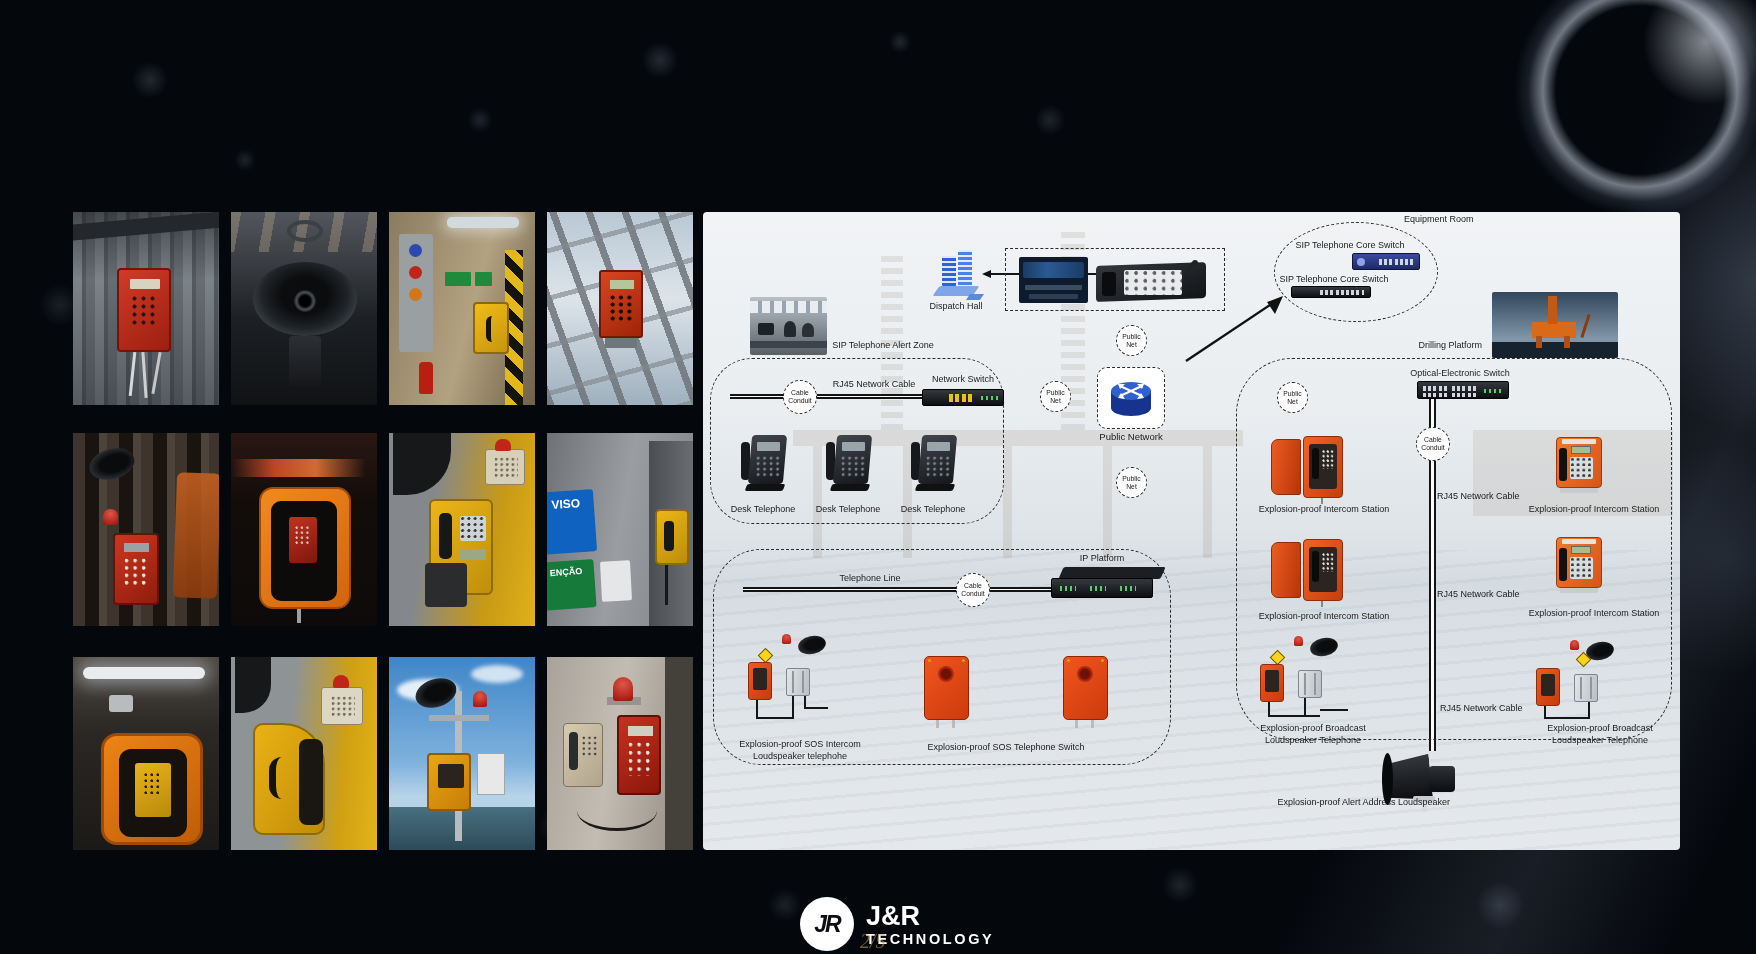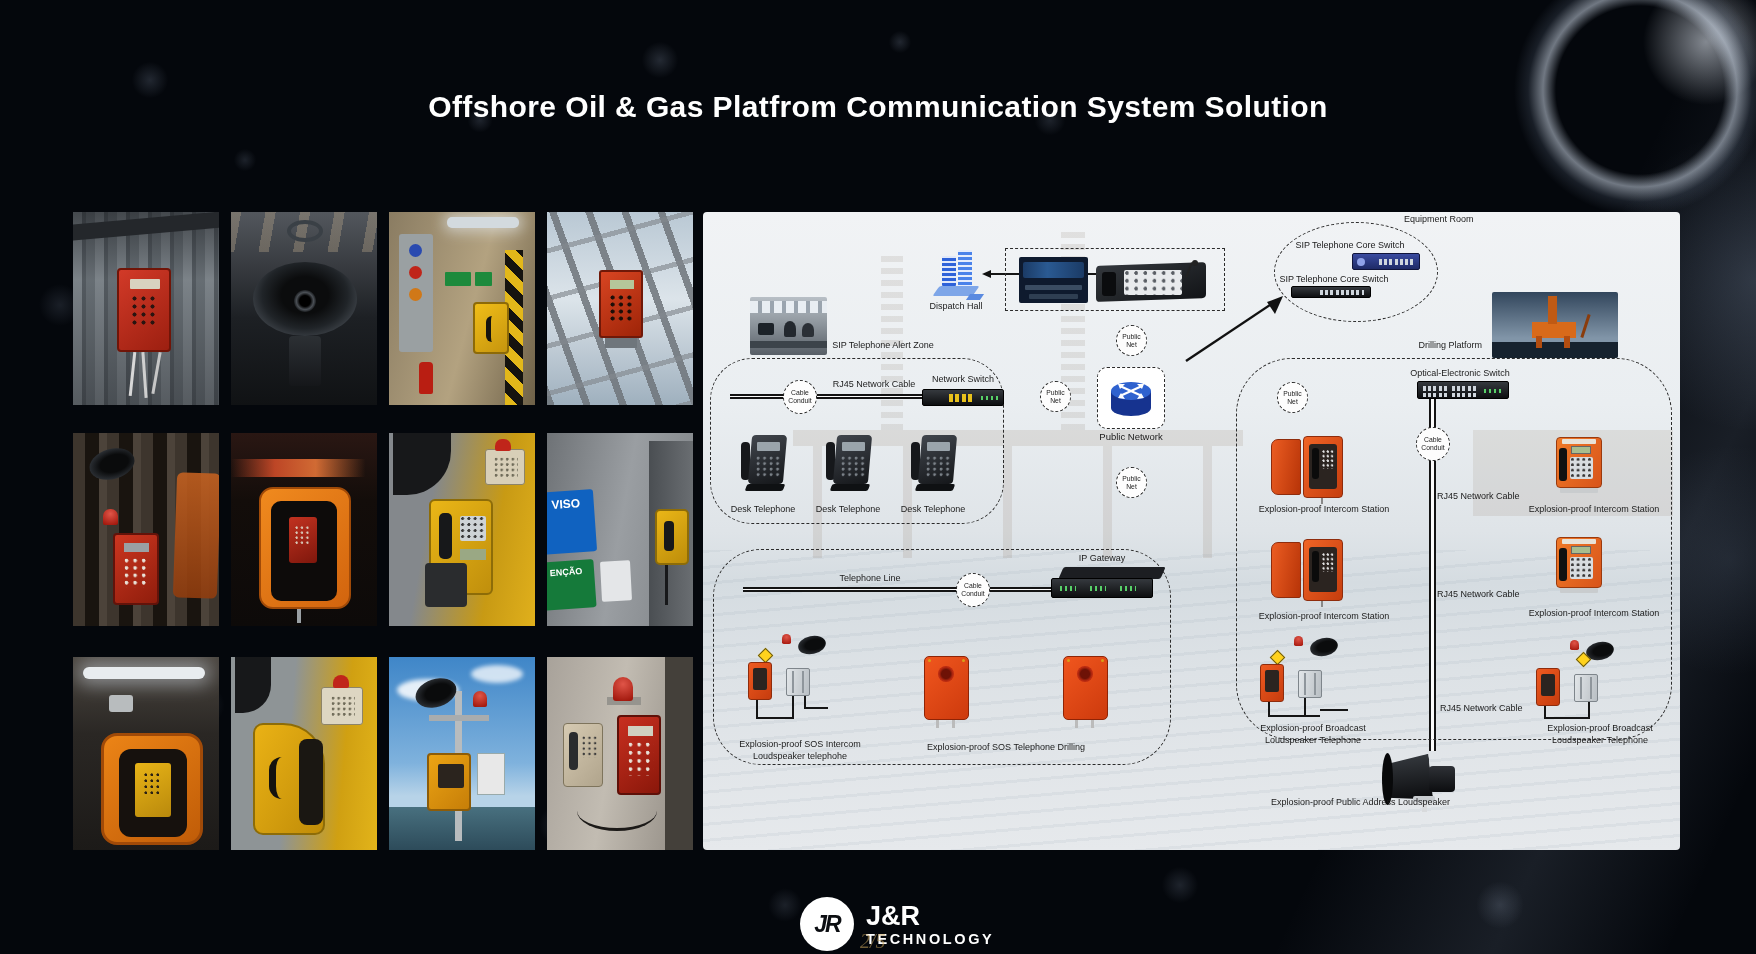--- a/index.html
+++ b/index.html
@@ -114,21 +114,20 @@
 .logo-brand{position:absolute;left:866px;top:901px;color:#fff;font-size:27px;font-weight:bold;z-index:3}
 .logo-sub{position:absolute;left:866px;top:931px;color:#fff;font-size:14.5px;font-weight:bold;letter-spacing:2.6px;z-index:3}
 .wm{position:absolute;left:860px;top:930px;color:#c8a35a;font-size:20px;font-style:italic;font-family:"Liberation Serif",serif;opacity:.55;z-index:4}
 .sign{position:absolute;color:#fff;font-weight:bold;text-align:center}
 </style>
 </head>
 <body>
 
 <div class="stage">
   <div class="fx"></div>
-  <div class="title">Offshore Oil &amp; Gas Platfrom Communication System Solution</div>
 
   <div class="tile" style="left:73px;top:212px">
     <div class="abs" style="inset:0;background:repeating-linear-gradient(90deg,#8e969c 0 9px,#5f666c 9px 13px,#757d83 13px 22px)"></div>
     <div class="abs" style="inset:0;background:linear-gradient(180deg,rgba(18,20,24,.6),rgba(18,20,24,.15) 35%,rgba(18,20,24,.45))"></div>
     <div class="abs" style="left:-6px;top:6px;width:160px;height:16px;background:#24272b;transform:rotate(-5deg)"></div>
     <div class="abs" style="left:44px;top:56px;width:54px;height:84px;background:linear-gradient(140deg,#d23a28,#9c1f10);border:2px solid #701508;border-radius:4px">
       <div class="abs" style="left:11px;top:9px;width:30px;height:10px;background:#d8d2c0;border-radius:1px"></div>
       <div class="abs" style="left:13px;top:26px;width:27px;height:32px;background-image:radial-gradient(circle at 2.5px 2.5px,#2a1410 1.8px,transparent 2.3px);background-size:9px 8px"></div>
     </div>
     <div class="abs" style="left:58px;top:140px;width:3px;height:44px;background:#d8d8d8;transform:rotate(6deg)"></div>
@@ -411,21 +410,21 @@
         </g>
       <polygon points="36,6 29,6 34,11" fill="#fff"></polygon>
         <polygon points="36,20 29,21 33,15" fill="#fff"></polygon>
       <polygon points="10,6 17,6 12,11" fill="#fff"></polygon>
         <polygon points="10,20 17,21 13,15" fill="#fff"></polygon>
     </svg>
   </div>
   <div class="lbl b" style="left:1079px;top:431px;width:104px;font-size:9.5px">Public Network</div>
 
   <div class="dashbox" style="left:713px;top:549px;width:458px;height:216px;border-radius:48px"></div>
-  <div class="lbl" style="left:1056px;top:553px;width:92px">IP Gateway</div>
+  <div class="lbl" style="left:1056px;top:553px;width:92px">IP Platform</div>
   <div class="dev" style="left:1061px;top:567px;width:102px;height:32px">
     <div class="abs" style="left:0;top:0;width:102px;height:12px;background:#1c1e22;transform:skewX(-24deg);border-radius:2px"></div>
     <div class="abs rack" style="left:-10px;top:11px;width:102px;height:20px">
       <div class="leds" style="left:8px;top:7px;width:16px;height:5px"></div>
       <div class="leds" style="left:38px;top:7px;width:16px;height:5px"></div>
       <div class="leds" style="left:68px;top:7px;width:16px;height:5px"></div>
     </div>
   </div>
   <div class="lbl" style="left:806px;top:573px;width:128px">Telephone Line</div>
   <div class="cabh" style="left:743px;top:587px;width:322px"></div>
@@ -467,21 +466,21 @@
       <div class="lg" style="left:28px"></div>
   </div>
   <div class="dev sos" style="left:1063px;top:656px">
     <div class="bd"></div>
       <div class="sp"></div>
     <div class="dt" style="left:4px;top:3px"></div>
       <div class="dt" style="left:38px;top:3px"></div>
     <div class="lg" style="left:12px"></div>
       <div class="lg" style="left:28px"></div>
   </div>
-  <div class="lbl" style="left:906px;top:742px;width:200px">Explosion-proof SOS Telephone Drilling</div>
+  <div class="lbl" style="left:906px;top:742px;width:200px">Explosion-proof SOS Telephone Switch</div>
 
   <div class="dashbox" style="left:1236px;top:358px;width:436px;height:382px;border-radius:56px"></div>
   <div class="lbl" style="left:1400px;top:368px;width:120px">Optical-Electronic Switch</div>
   <div class="dev rack" style="left:1417px;top:381px;width:92px;height:18px">
     <div class="ports" style="left:5px;top:4px;width:26px;height:5px"></div>
     <div class="ports" style="left:34px;top:4px;width:26px;height:5px"></div>
     <div class="ports" style="left:5px;top:11px;width:26px;height:4px"></div>
     <div class="ports" style="left:34px;top:11px;width:26px;height:4px"></div>
     <div class="leds" style="left:66px;top:7px;width:20px;height:4px"></div>
   </div>
@@ -580,21 +579,21 @@
   </div>
 
   <div class="bl" style="left:1432px;top:750px;width:1.7px;height:14px"></div>
   <div class="dev mega" style="left:1383px;top:752px">
     <div class="cone"></div>
       <div class="mouth"></div>
     <div class="body"></div>
       <div class="mnt"></div>
       <div class="pst"></div>
   </div>
-  <div class="lbl ta-r" style="left:1258px;top:797px;width:192px">Explosion-proof Public Address Loudspeaker</div>
+  <div class="lbl ta-r" style="left:1258px;top:797px;width:192px">Explosion-proof Alert Address Loudspeaker</div>
 
   <div class="logo-circle">
       <span>JR</span>
     </div>
   <div class="logo-brand">J&amp;R</div>
   <div class="logo-sub">TECHNOLOGY</div>
   <div class="wm">2/5</div>
 </div>
 
 </body></html>

